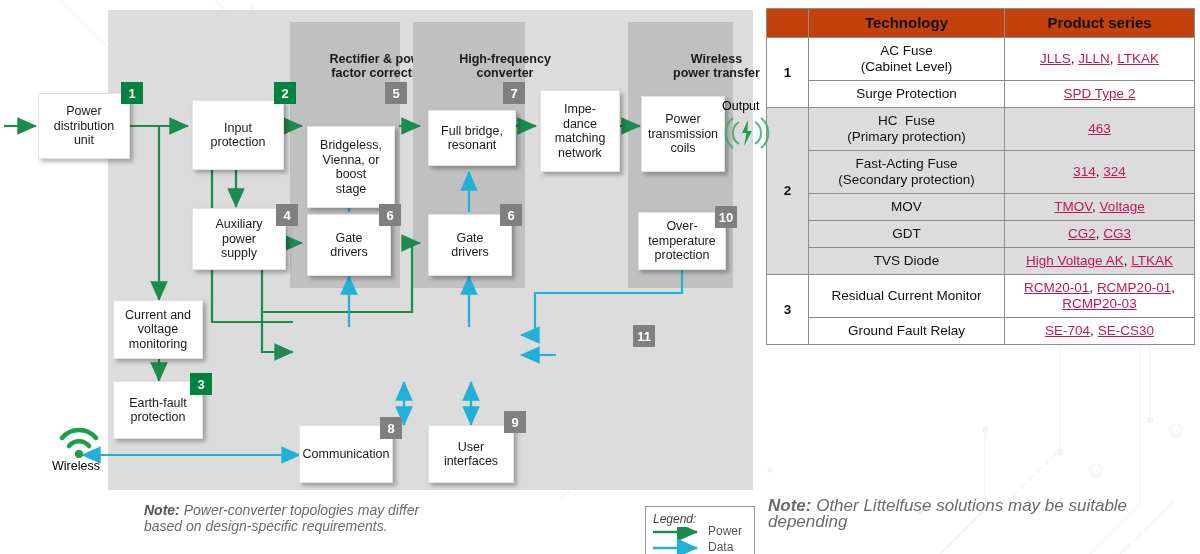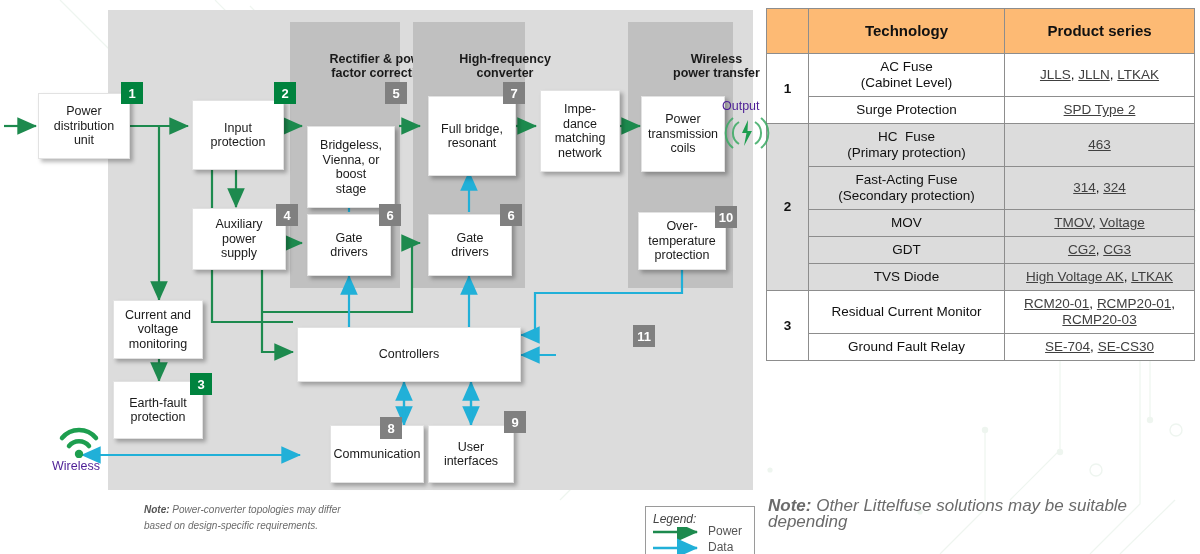--- a/index.html
+++ b/index.html
@@ -40,23 +40,23 @@
     z-index:6;
   }
   .badge{
     position:absolute;width:22px;height:22px;
     display:flex;align-items:center;justify-content:center;
     color:#fff;font-size:13px;font-weight:bold;z-index:8;
   }
   .badge.green{background:#00833e;}
   .badge.grey{background:#808080;}
 
-  .lbl{position:absolute;font-size:12.5px;color:#4c1d95;z-index:7;text-align:center;}
+  .lbl{position:absolute;font-size:12.5px;color:#000000;z-index:7;text-align:center;}
   .note{
-    position:absolute;font-size:10px;font-style:italic;color:#6b6b6b;
+    position:absolute;font-size:14px;font-style:italic;color:#6b6b6b;
     line-height:16px;
   }
   .note b{font-style:italic;color:#555;}
 
   .legend{
     position:absolute;left:645px;top:506px;width:108px;height:48px;
     background:#fff;border:1px solid #9a9a9a;
     font-size:12px;color:#555;
     z-index:20;
   }
@@ -71,31 +71,31 @@
     border-collapse:collapse;width:428px;table-layout:fixed;
     border:1px solid #808080;
   }
   table.tbl th, table.tbl td{
     border:1px solid #8d8d8d;
     font-size:13.5px;color:#111;
     text-align:center;vertical-align:middle;
     padding:5px 4px;
     line-height:16px;
   }
-  table.tbl th{background:#fdba74;font-weight:bold;font-size:15px;padding:14px 4px;}
+  table.tbl th{background:#c2410c;font-weight:bold;font-size:15px;padding:6px 4px;}
   col.c-num{width:42px;}
   col.c-tech{width:196px;}
   col.c-prod{width:190px;}
   td.numcell{
     background:#00833e;color:#fff;font-weight:bold;font-size:14px;
     border-left:1px solid #808080;
   }
   tr.shade td{background:#dcdcdc;}
   tr.plain td{background:#ffffff;}
-  a.lnk{color:#404040;text-decoration:underline;cursor:pointer;}
+  a.lnk{color:#be185d;text-decoration:underline;cursor:pointer;}
   .tnote{
     position:absolute;left:2px;top:490px;width:420px;
     font-size:17px;font-style:italic;color:#6b6b6b;line-height:16px;
   }
   .tnote .ind{display:block;padding-left:26px;}
 </style>
 </head>
 <body>
 
 <div class="root">
@@ -226,21 +226,21 @@
       <span>2</span>
       </div>
 
     <div class="node" style="left:307px;top:90px;width:88px;height:82px;margin-top:36px;">
       <span>Bridgeless,<br>Vienna, or<br>boost<br>stage</span>
     </div>
     <div class="badge grey" style="left:385px;top:82px;">
       <span>5</span>
       </div>
 
-    <div class="node" style="left:428px;top:96px;width:88px;height:80px;">
+    <div class="node" style="left:428px;top:110px;width:88px;height:56px;">
       <span>Full bridge,<br>resonant</span>
     </div>
     <div class="badge grey" style="left:503px;top:82px;">
       <span>7</span>
       </div>
 
     <div class="node" style="left:540px;top:90px;width:80px;height:82px;">
       <span>Impe-<br>dance<br>matching<br>network</span>
     </div>
 
@@ -280,29 +280,26 @@
       <span>Current and<br>voltage<br>monitoring</span>
     </div>
 
     <div class="node" style="left:113px;top:381px;width:90px;height:58px;">
       <span>Earth-fault<br>protection</span>
     </div>
     <div class="badge green" style="left:190px;top:373px;">
       <span>3</span>
       </div>
 
-    <div class="node" style="left:297px;top:327px;width:224px;height:55px;">
-      <span>Controllers</span>
-    </div>
 
     <div class="badge grey" style="left:633px;top:325px;">
       <span>11</span>
       </div>
 
-    <div class="node" style="left:299px;top:425px;width:94px;height:58px;margin-left:31px;">
+    <div class="node" style="left:299px;top:425px;width:94px;height:58px;">
       <span>Communication</span>
     </div>
     <div class="badge grey" style="left:380px;top:417px;">
       <span>8</span>
       </div>
 
     <div class="node" style="left:428px;top:425px;width:86px;height:58px;">
       <span>User<br>interfaces</span>
     </div>
     <div class="badge grey" style="left:504px;top:411px;">

